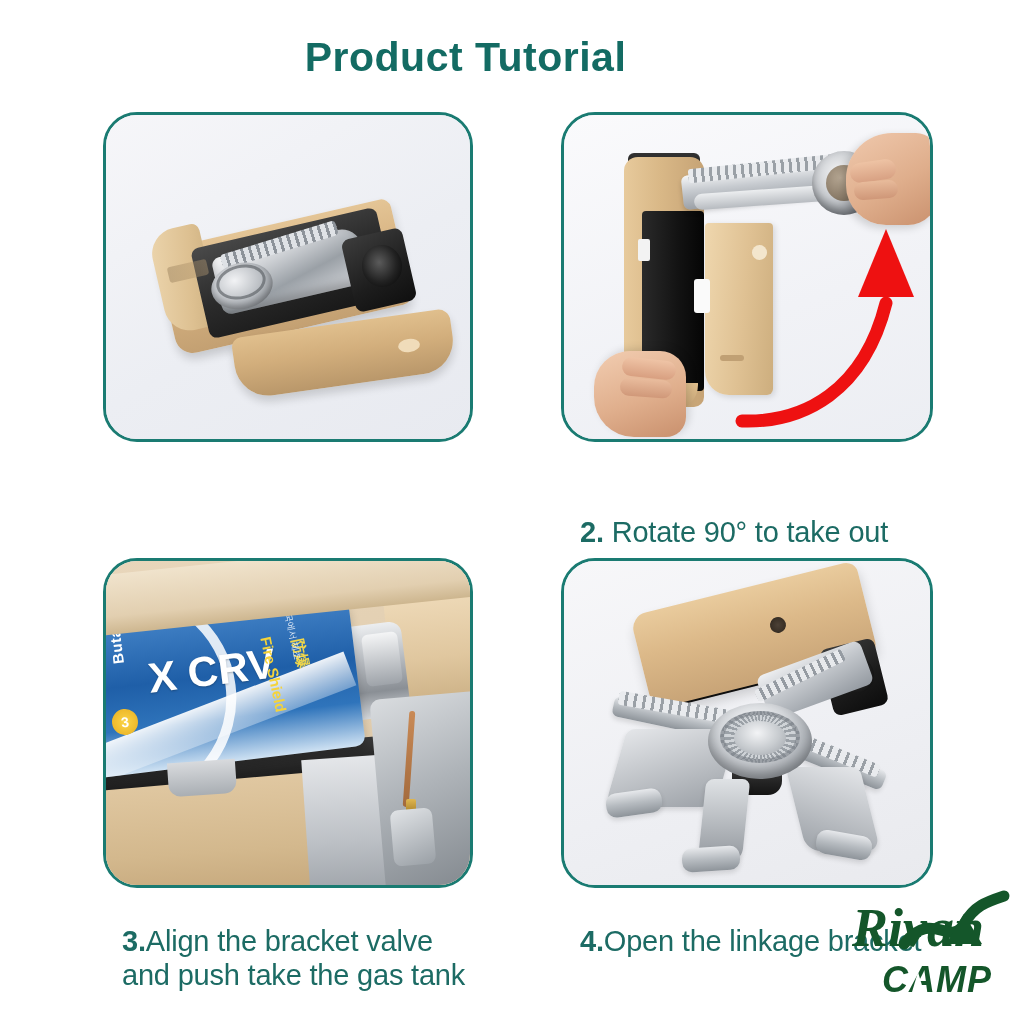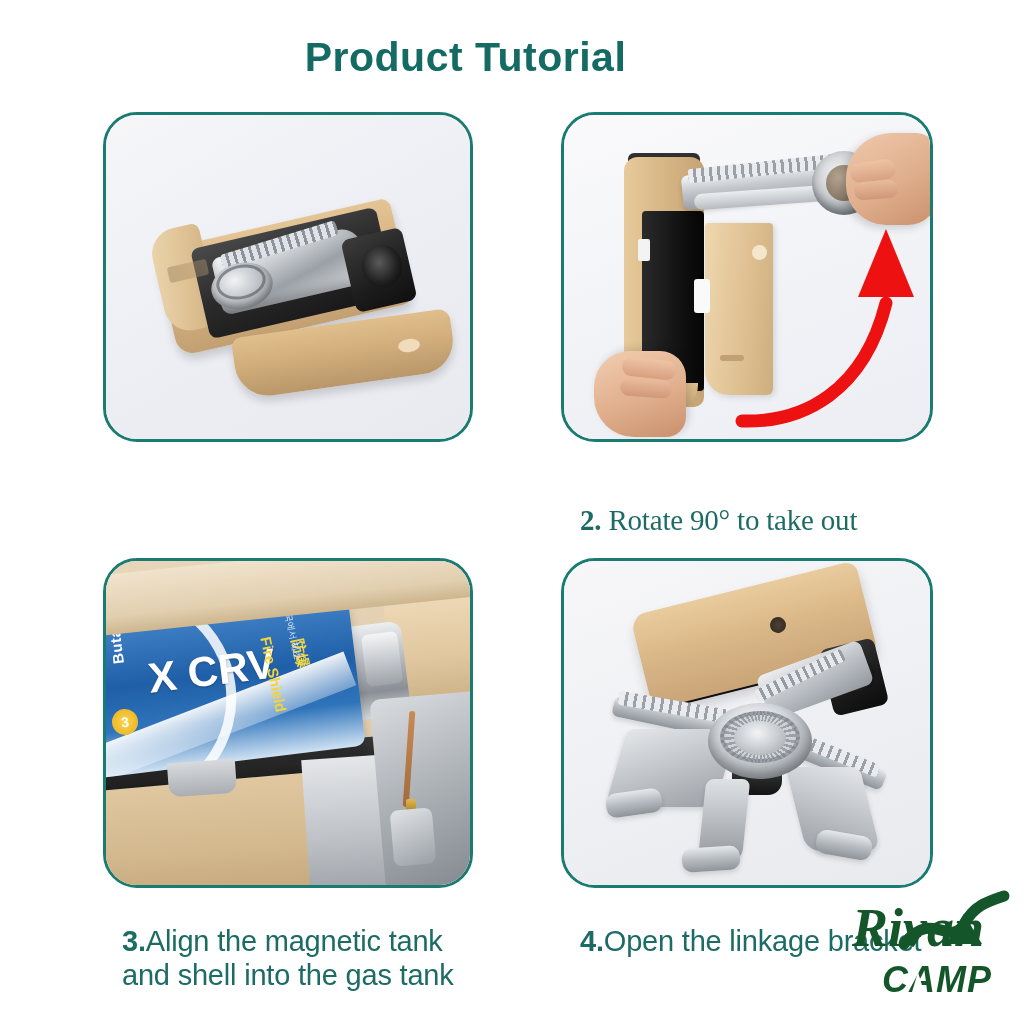--- a/index.html
+++ b/index.html
@@ -500,21 +500,21 @@
   
   .caption {
     position: absolute;
     color: #1c6b64;
     font-size: 29px;
     line-height: 1.17;
     letter-spacing: -0.2px;
   }
   .caption .num { font-weight: bold; }
   .cap-1 { left: 128px; top: 497px; width: 370px; }
-  .cap-2 { left: 580px; top: 504px; width: 380px; font-family: Liberation Serif, serif; }
+  .cap-2 { left: 580px; top: 516px; width: 380px; }
   .cap-3 { left: 122px; top: 925px; width: 420px; }
   .cap-4 { left: 580px; top: 925px; width: 400px; }
   .cap-2 .l2 { display: block; padding-left: 34px; }
   .cap-3 .l2 { display: block; }
 
   
   #watermark {
     position: absolute;
     left: 846px; top: 888px;
     width: 180px; height: 116px;
@@ -632,22 +632,22 @@
     </div>
   </div>
 
 
   <div class="caption cap-2">
     <span class="num">2.</span>
     <span>Rotate 90° to take out</span>
   </div>
 
   <div class="caption cap-3">
-    <span class="num">3.</span><span>Align the magnetic tank</span>
-    <span class="l2">and shell into the gas tank</span>
+    <span class="num">3.</span><span>Align the bracket valve</span>
+    <span class="l2">and push take the gas tank</span>
   </div>
 
   <div class="caption cap-4">
     <span class="num">4.</span><span>Open the linkage bracket</span>
   </div>
 
   <svg id="watermark" viewBox="0 0 180 116">
     <text x="6" y="58" font-family="Liberation Serif, serif" font-size="54" font-style="italic" font-weight="bold" fill="#14562a">Rivan</text>
     <path d="M58 56 C 86 20, 104 60, 118 36 C 128 18, 140 14, 158 8" stroke="#14562a" stroke-width="11" fill="none" stroke-linecap="round"></path>
     <path d="M100 56 L 118 26 L 136 56 Z" fill="#14562a"></path>

